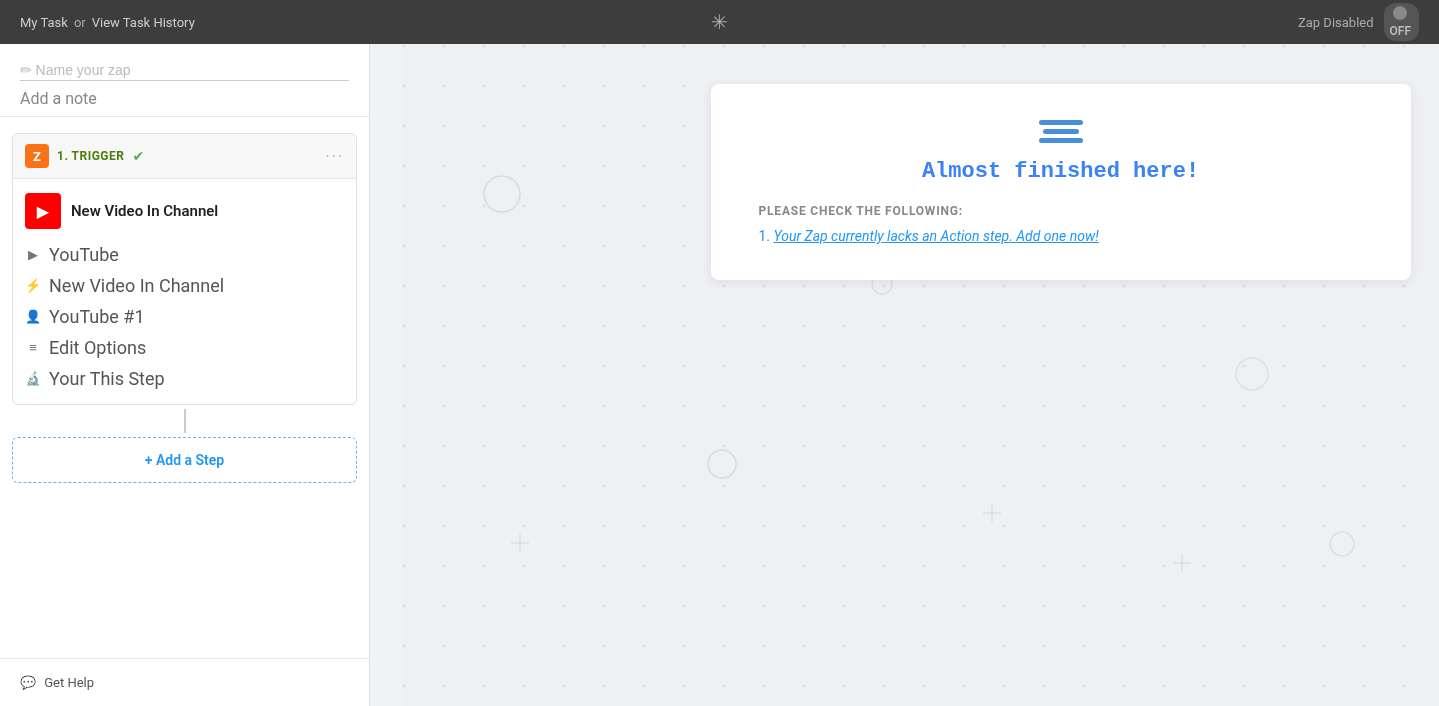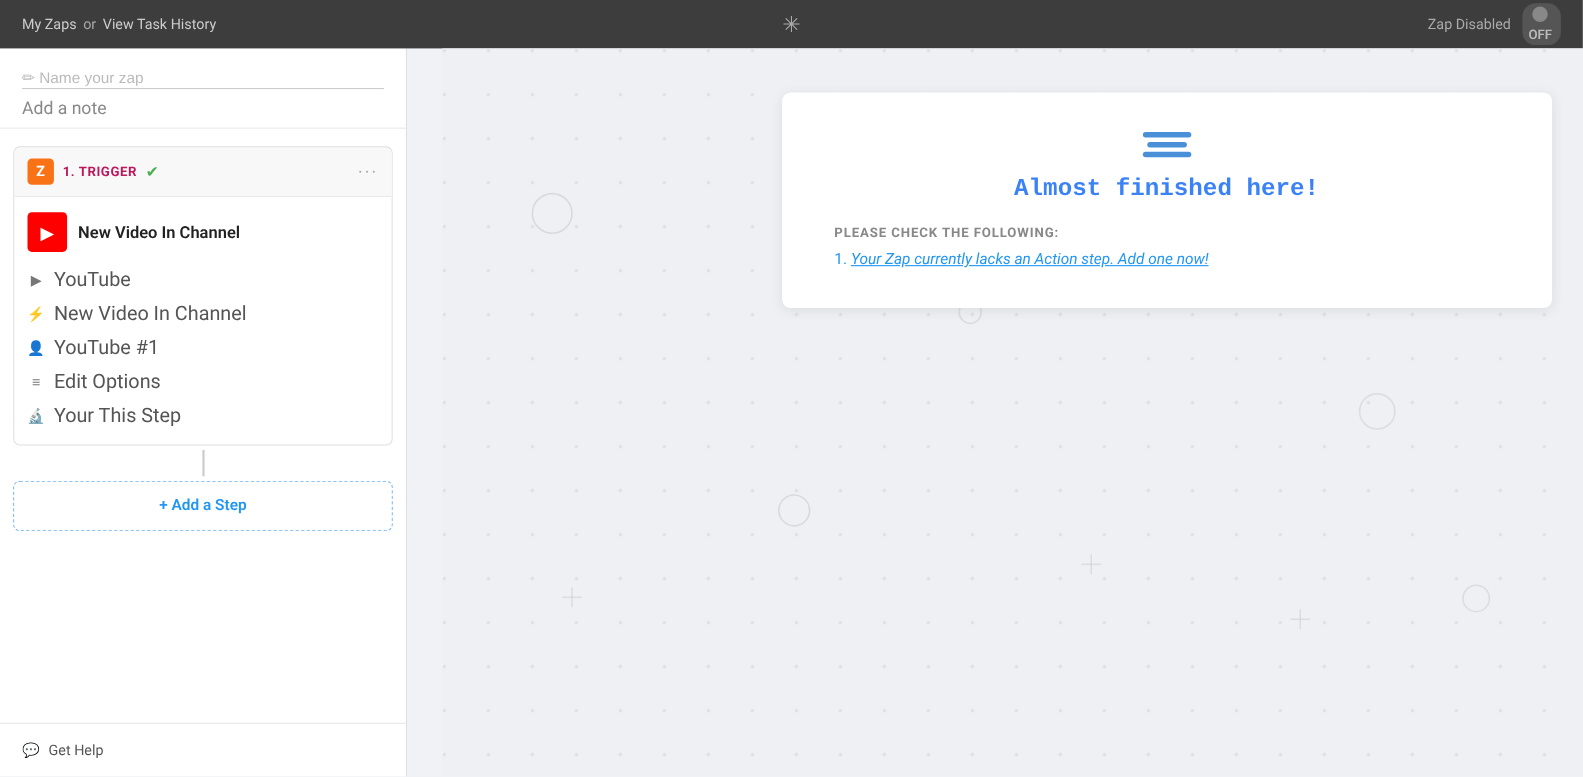--- a/index.html
+++ b/index.html
@@ -85,21 +85,21 @@
       background: #f8f8f8;
       border-bottom: 1px solid #e8e8e8;
       border-radius: 6px 6px 0 0;
     }
     .trigger-header-left { display: flex; align-items: center; gap: 8px; }
     .trigger-icon-wrap {
       width: 24px; height: 24px; border-radius: 4px; background: #f97316;
       display: flex; align-items: center; justify-content: center;
     }
     .trigger-icon-wrap span { color: #fff; font-size: 13px; font-weight: 700; }
-    .trigger-label { font-size: 12px; font-weight: 700; color: #be185d; letter-spacing: 0.5px; }
+    .trigger-label { font-size: 12px; font-weight: 700; color: #4d7c0f; letter-spacing: 0.5px; }
     .trigger-check { color: #4caf50; font-size: 14px; }
     .trigger-more { color: #aaa; font-size: 16px; cursor: pointer; letter-spacing: 2px; }
 
     .trigger-app-row {
       display: flex;
       align-items: center;
       gap: 10px;
       padding: 14px 12px 10px;
     }
     .youtube-icon-big {
@@ -233,21 +233,21 @@
     .dot-grid {
       position: absolute;
       top: 0; left: 0; right: 0; bottom: 0;
     }
   </style>
 </head>
 <body>
 
 <nav class="topnav">
   <div class="topnav-left">
-    <a>My Zaps</a>
+    <a>My Task</a>
     <span>or</span>
     <a>View Task History</a>
   </div>
   <div class="topnav-center">
     <span class="snowflake-icon">✳</span>
   </div>
   <div class="topnav-right">
     <span class="zap-disabled-label">Zap Disabled</span>
     <div class="toggle-switch">
       <div class="toggle-circle"></div>

